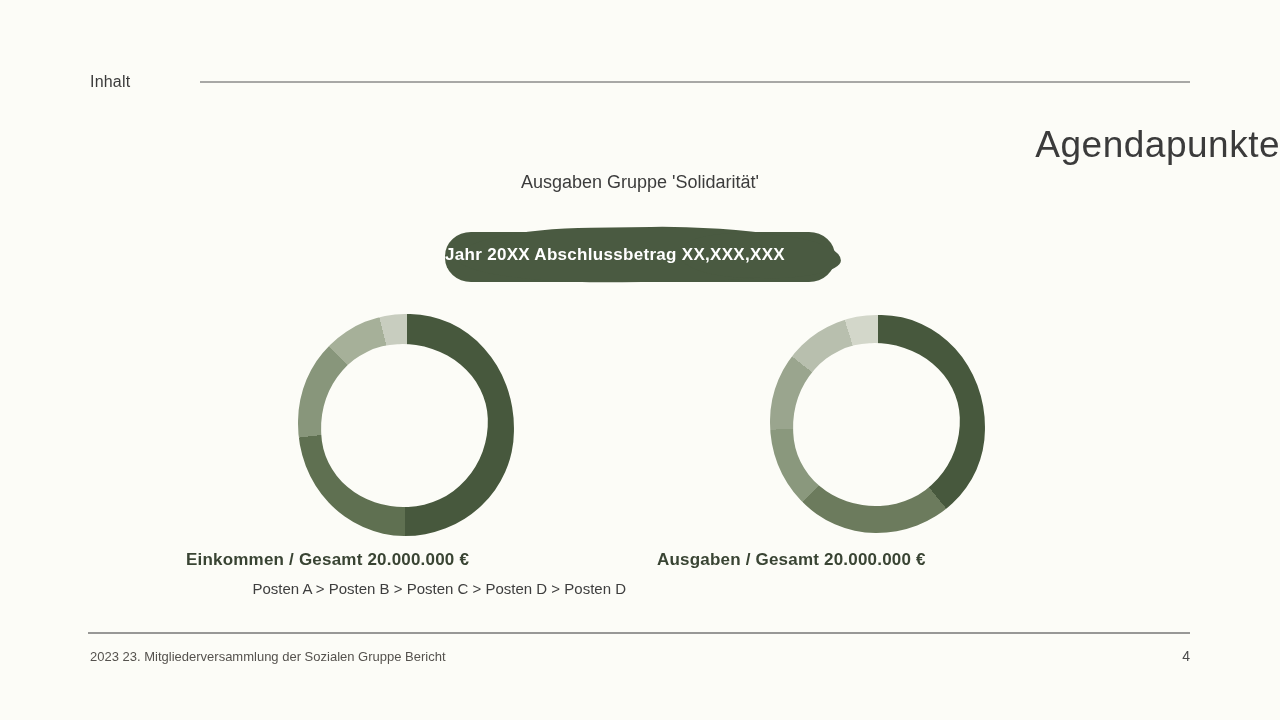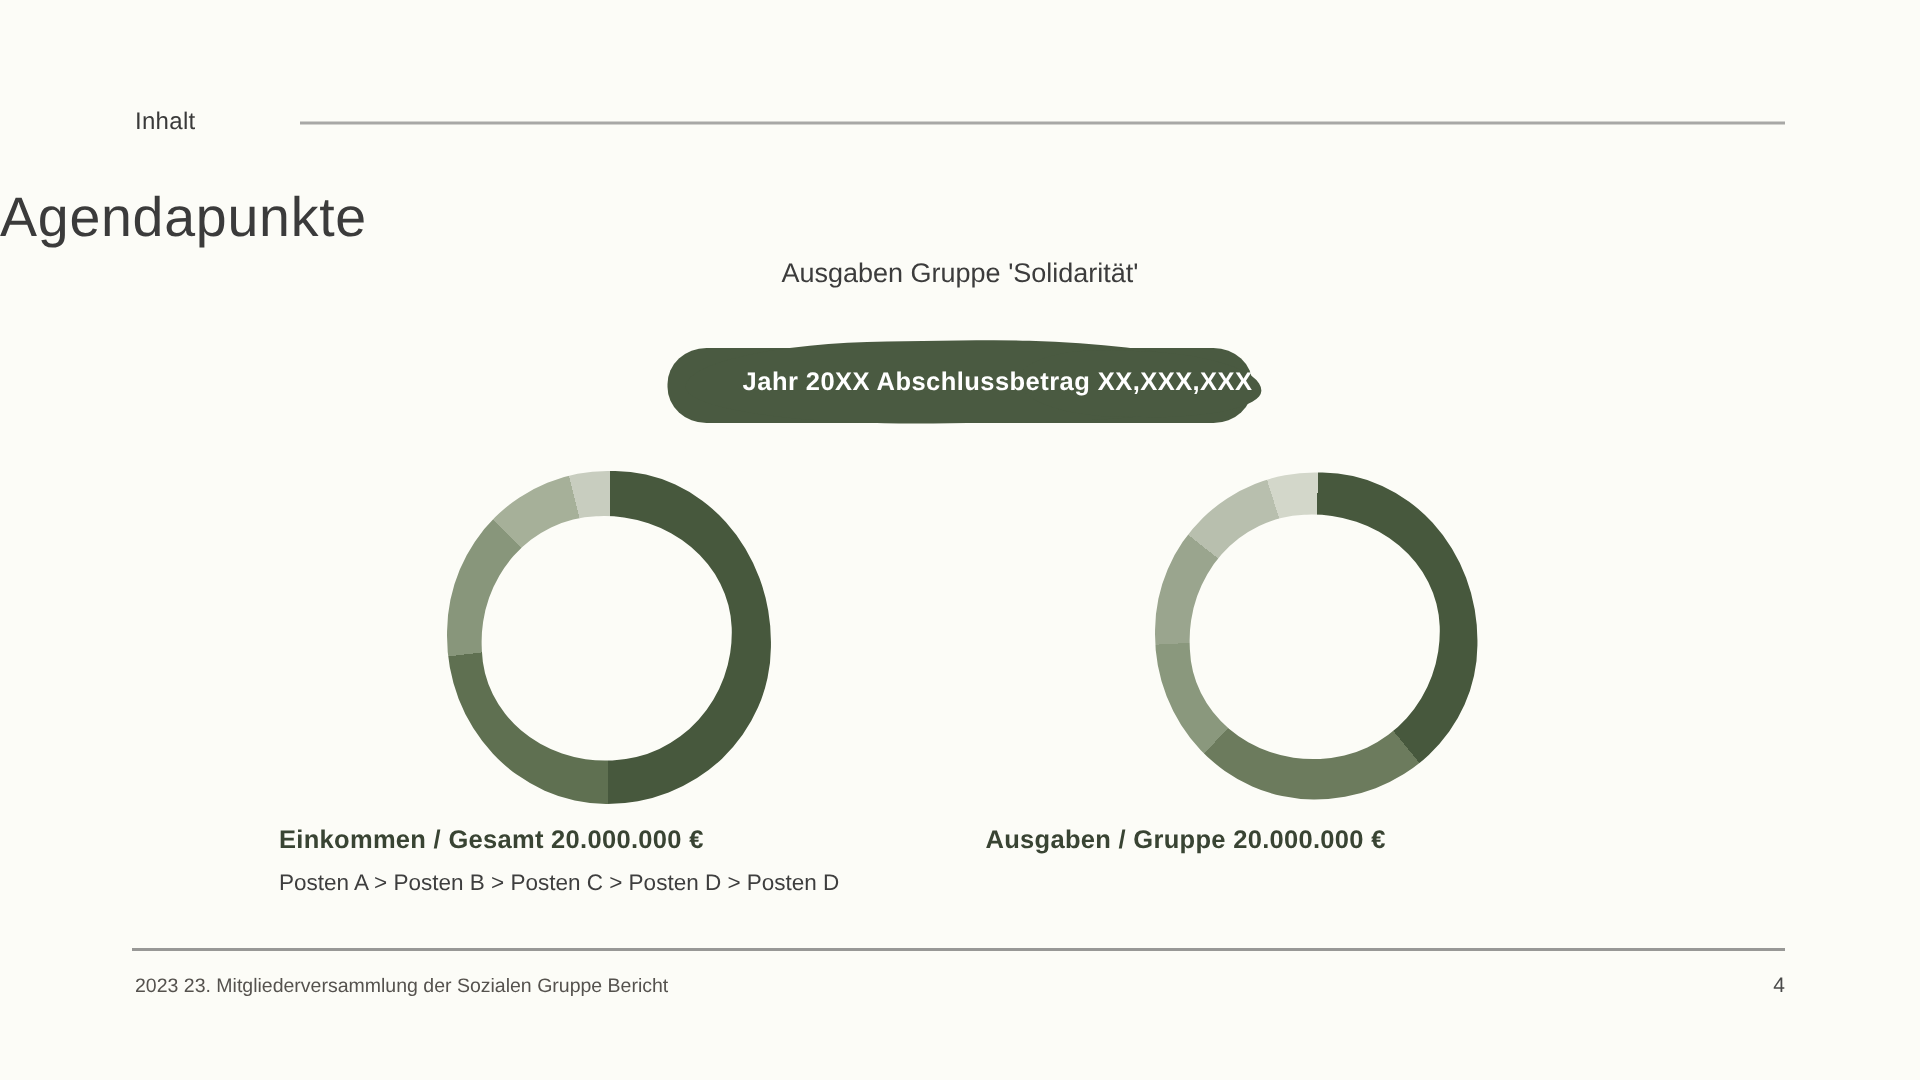--- a/index.html
+++ b/index.html
@@ -27,21 +27,21 @@
     left: 200px; top: 81px;
     width: 990px; height: 2px;
     background: #A8A8A6;
   }
 
   
   .page-title {
     position: absolute;
     left: 0; top: 124px;
     width: 1280px;
-    text-align: left;
+    text-align: right;
     font-size: 37px;
     font-weight: 400;
     color: #3B3B3B;
     letter-spacing: 0.5px;
   }
   .page-subtitle {
     position: absolute;
     left: 0; top: 172px;
     width: 1280px;
     text-align: center;
@@ -71,21 +71,21 @@
     position: absolute;
     inset: 2px -6px 4px 60%;
     background: inherit;
     border-radius: 40% 60% 55% 45% / 55% 65% 50% 60%;
     transform: rotate(1.2deg);
   }
   .badge-text {
     position: absolute;
     left: 0; right: 0; top: 13px;
     z-index: 2;
-    text-align: right;
+    text-align: left;
     font-size: 17px;
     font-weight: 700;
     color: #FFFFFF;
     letter-spacing: 0.3px;
   }
 
   
   .donut {
     position: absolute;
     
@@ -115,21 +115,21 @@
     font-weight: 700;
     color: #394433;
     letter-spacing: 0.2px;
   }
   .chart-legend {
     position: absolute;
     top: 580px;
     font-size: 15px;
     font-weight: 400;
     color: #3E3E3E;
-    text-align: left;
+    text-align: right;
   }
   .chart-title-left,  .chart-legend-left  { left: 186px; width: 440px; }
   .chart-title-right, .chart-legend-right { left: 657px; width: 440px; }
 
   
   .footer-line {
     position: absolute;
     left: 88px; top: 632px;
     width: 1102px; height: 2px;
     background: #989896;
@@ -168,19 +168,19 @@
     <div class="donut-ring" style="background: conic-gradient(rgb(71, 88, 61) 0deg, rgb(71, 88, 61) 180deg, rgb(95, 112, 81) 180deg, rgb(95, 112, 81) 262.8deg, rgb(136, 150, 123) 262.8deg, rgb(136, 150, 123) 315deg, rgb(166, 176, 153) 315deg, rgb(166, 176, 153) 345.6deg, rgb(200, 205, 191) 345.6deg, rgb(200, 205, 191) 360deg);"></div>
     <div class="donut-hole" style="background: rgb(252, 252, 247);"></div>
   </div>
   <div class="chart-title chart-title-left">Einkommen / Gesamt 20.000.000 €</div>
   <div class="chart-legend chart-legend-left">Posten A &gt; Posten B &gt; Posten C &gt; Posten D &gt; Posten D</div>
 
   <div class="donut donut-right">
     <div class="donut-ring" style="background: conic-gradient(rgb(71, 88, 61) 0deg, rgb(71, 88, 61) 140.4deg, rgb(108, 123, 93) 140.4deg, rgb(108, 123, 93) 223.2deg, rgb(138, 152, 125) 223.2deg, rgb(138, 152, 125) 266.4deg, rgb(154, 165, 142) 266.4deg, rgb(154, 165, 142) 307.8deg, rgb(184, 191, 174) 307.8deg, rgb(184, 191, 174) 342deg, rgb(211, 215, 202) 342deg, rgb(211, 215, 202) 360deg);"></div>
     <div class="donut-hole" style="background: rgb(252, 252, 247);"></div>
   </div>
-  <div class="chart-title chart-title-right">Ausgaben / Gruppe 20.000.000 €</div>
+  <div class="chart-title chart-title-right">Ausgaben / Gesamt 20.000.000 €</div>
 
   <div class="footer-line"></div>
   <div class="footer-text">2023 23. Mitgliederversammlung der Sozialen Gruppe Bericht</div>
   <div class="footer-page-number">4</div>
 
 </div>
 
 </body></html>

